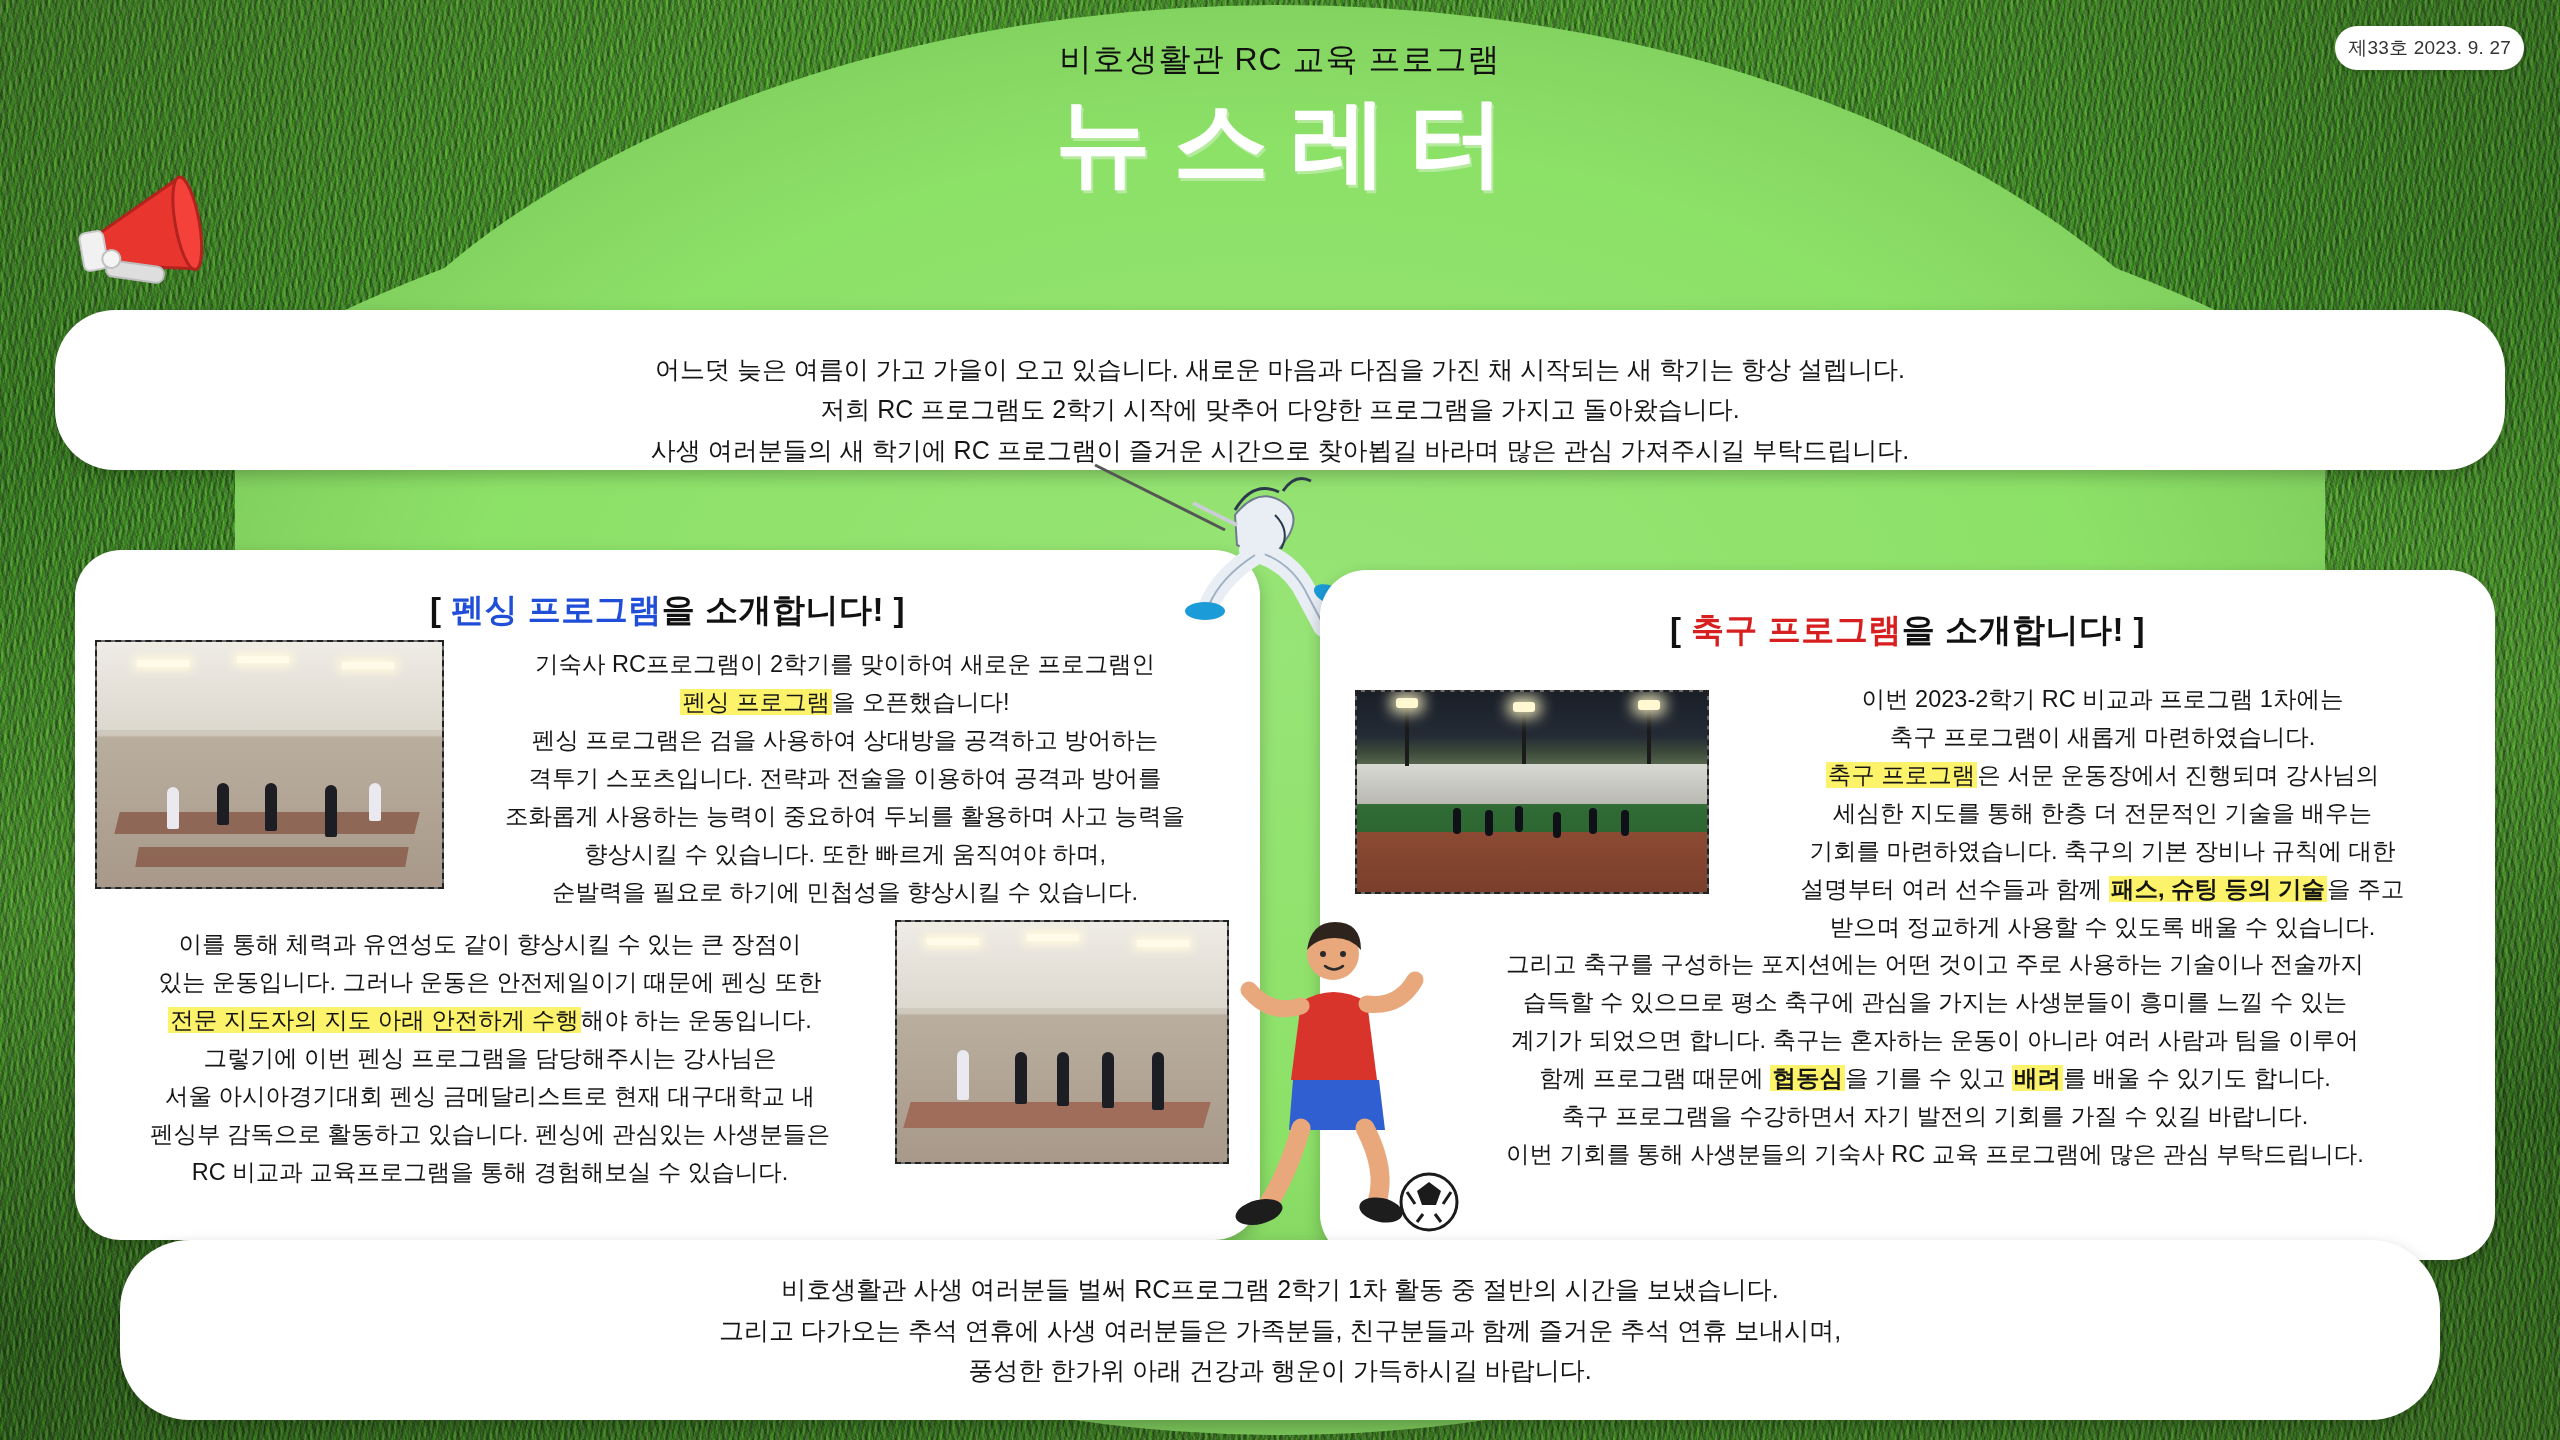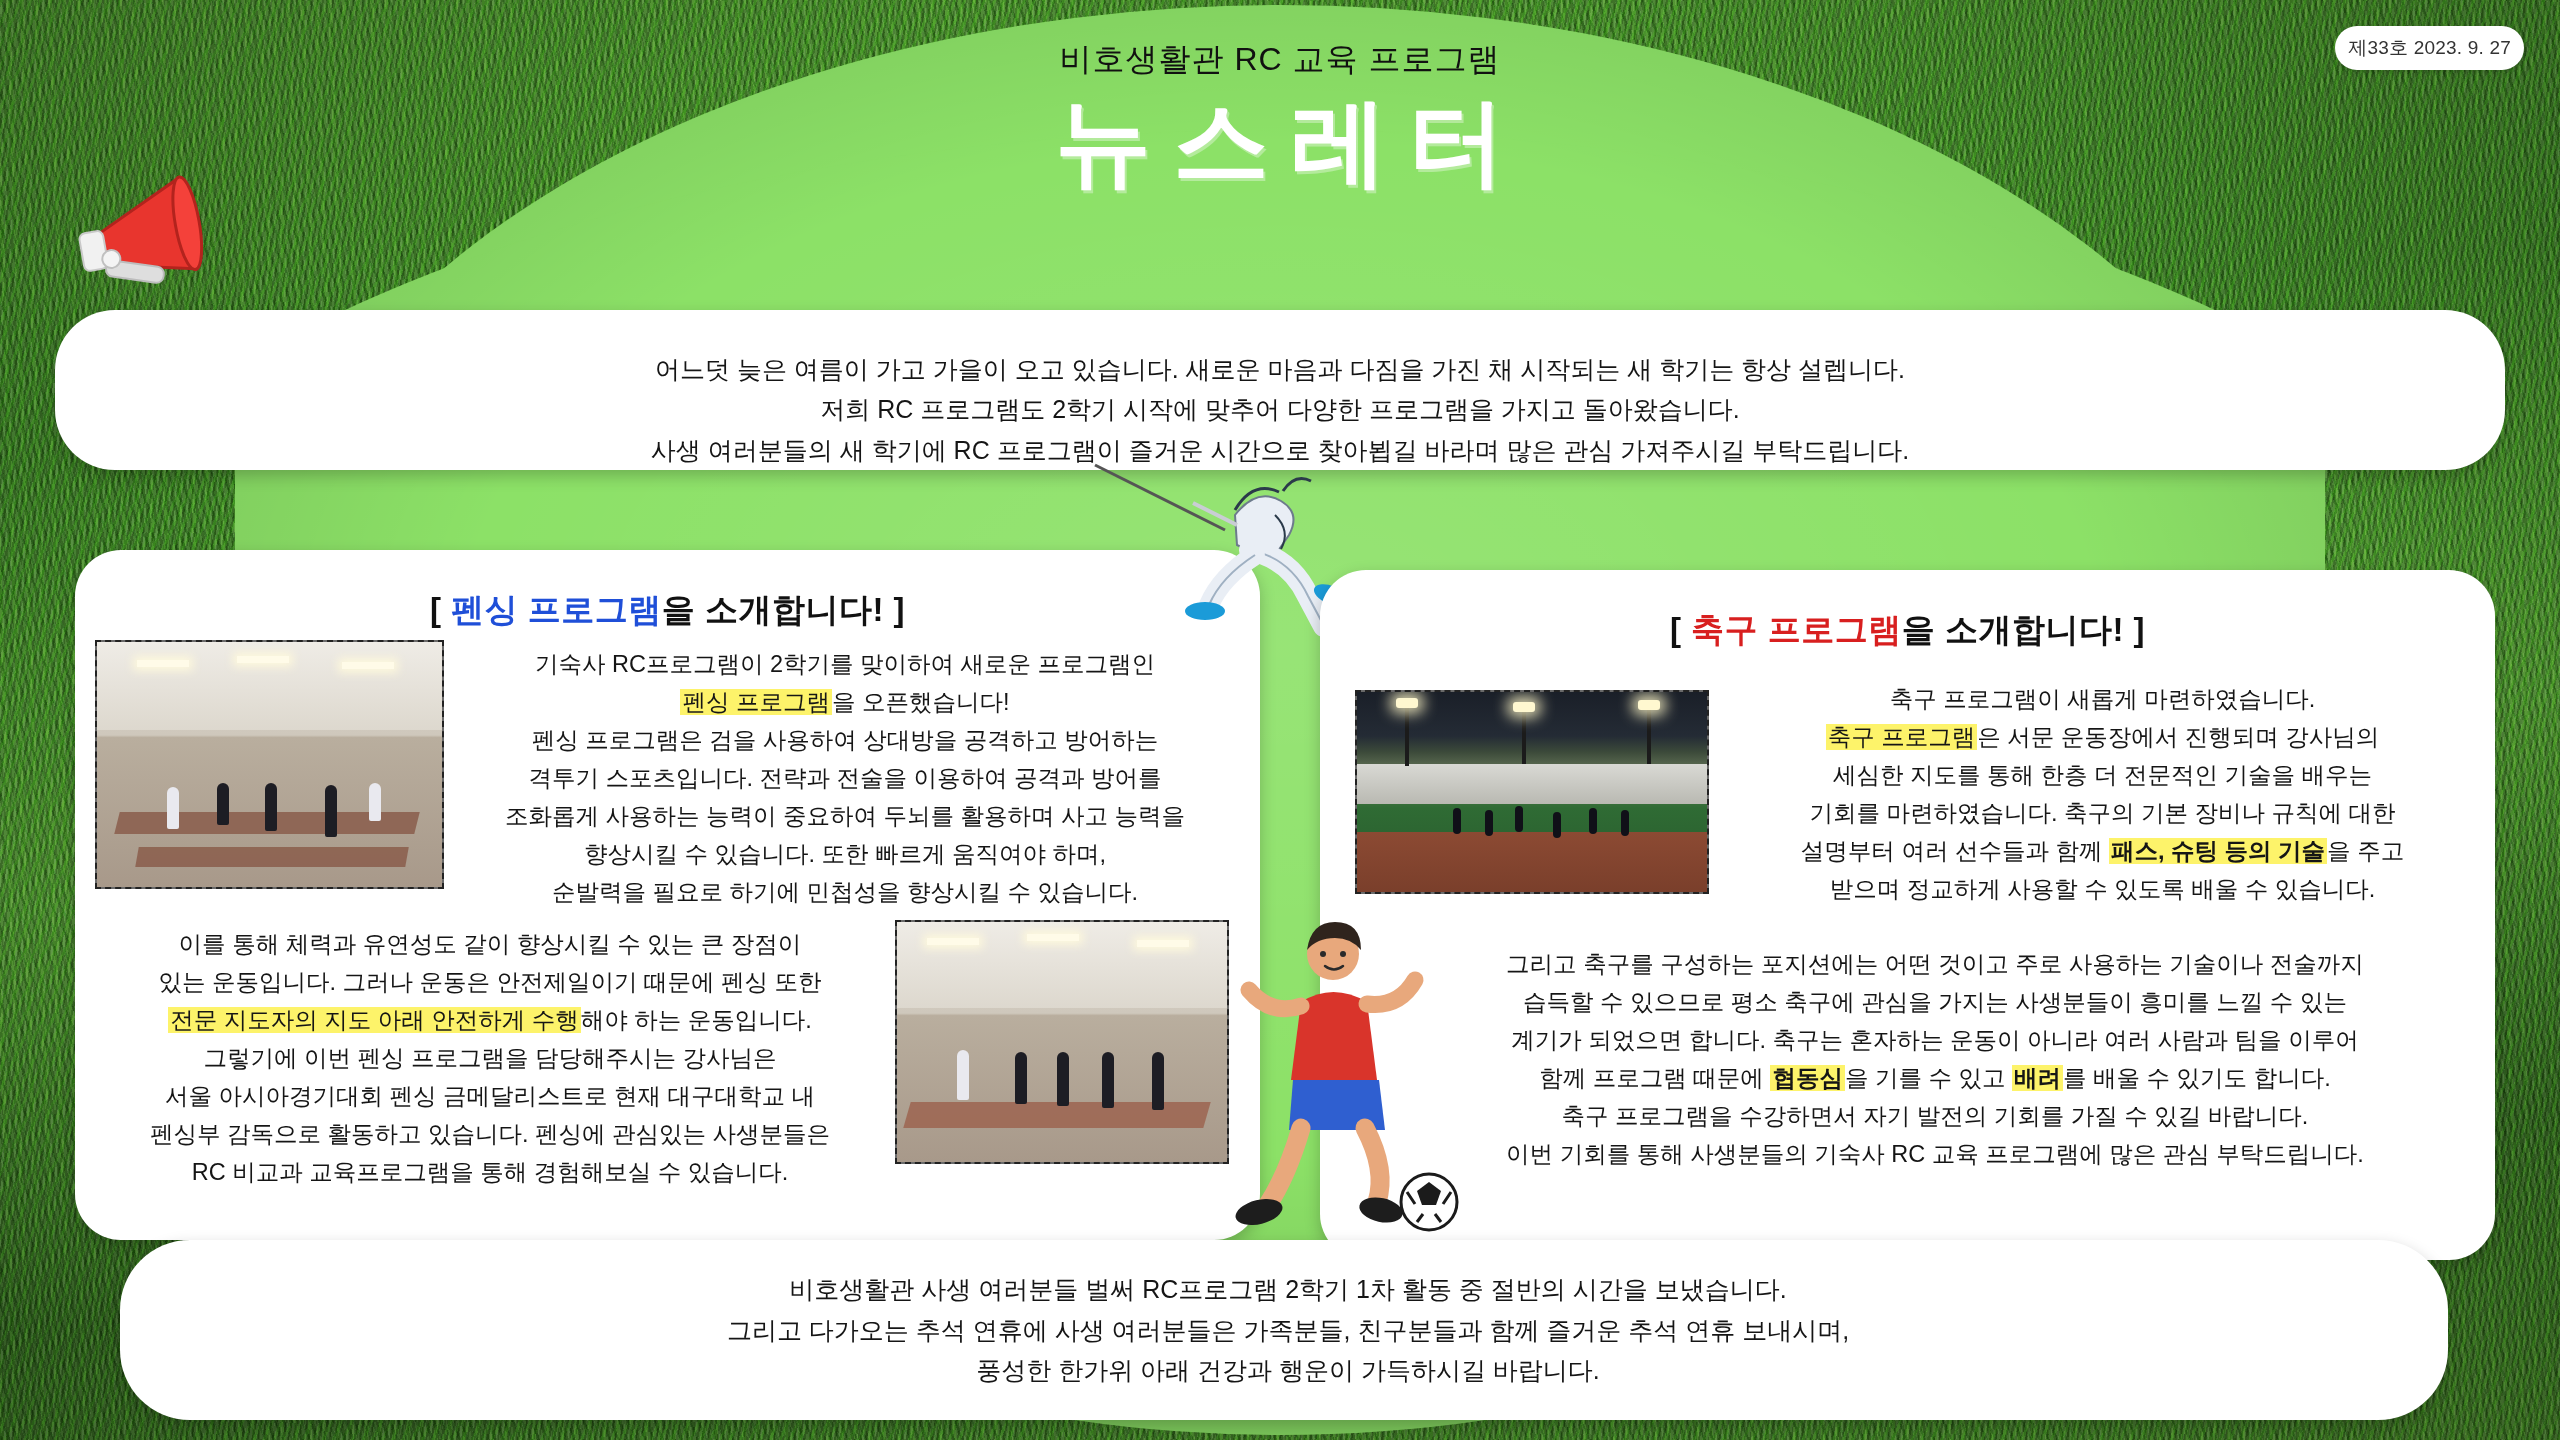--- a/index.html
+++ b/index.html
@@ -133,21 +133,20 @@
   }
   .panel-outro {
     left: 120px;
     top: 1240px;
     width: 2320px;
     height: 180px;
     border-radius: 70px;
     display: flex;
     align-items: center;
     justify-content: center;
-    padding-left: 8px;
   }
   .panel-left {
     left: 75px;
     top: 550px;
     width: 1185px;
     height: 690px;
   }
   .panel-right {
     left: 1320px;
     top: 558px;
@@ -380,20 +379,21 @@
       <div class="player" style="left:128px; top:118px;"></div>
       <div class="player" style="left:158px; top:114px;"></div>
       <div class="player" style="left:196px; top:120px;"></div>
       <div class="player" style="left:232px; top:116px;"></div>
       <div class="player" style="left:264px; top:118px;"></div>
     </div>
   </div>
 
   <div class="text-block tb-soccer-1">
     <div class="para">
+      <div>이번 2023-2학기 RC 비교과 프로그램 1차에는</div>
       <div>축구 프로그램이 새롭게 마련하였습니다.</div>
       <div><span class="hl">축구 프로그램</span><span>은 서문 운동장에서 진행되며 강사님의</span></div>
       <div>세심한 지도를 통해 한층 더 전문적인 기술을 배우는</div>
       <div>기회를 마련하였습니다. 축구의 기본 장비나 규칙에 대한</div>
       <div><span>설명부터 여러 선수들과 함께 </span><span class="hl-b">패스, 슈팅 등의 기술</span><span>을 주고</span></div>
       <div>받으며 정교하게 사용할 수 있도록 배울 수 있습니다.</div>
     </div>
   </div>
 
   <div class="text-block tb-soccer-2">

